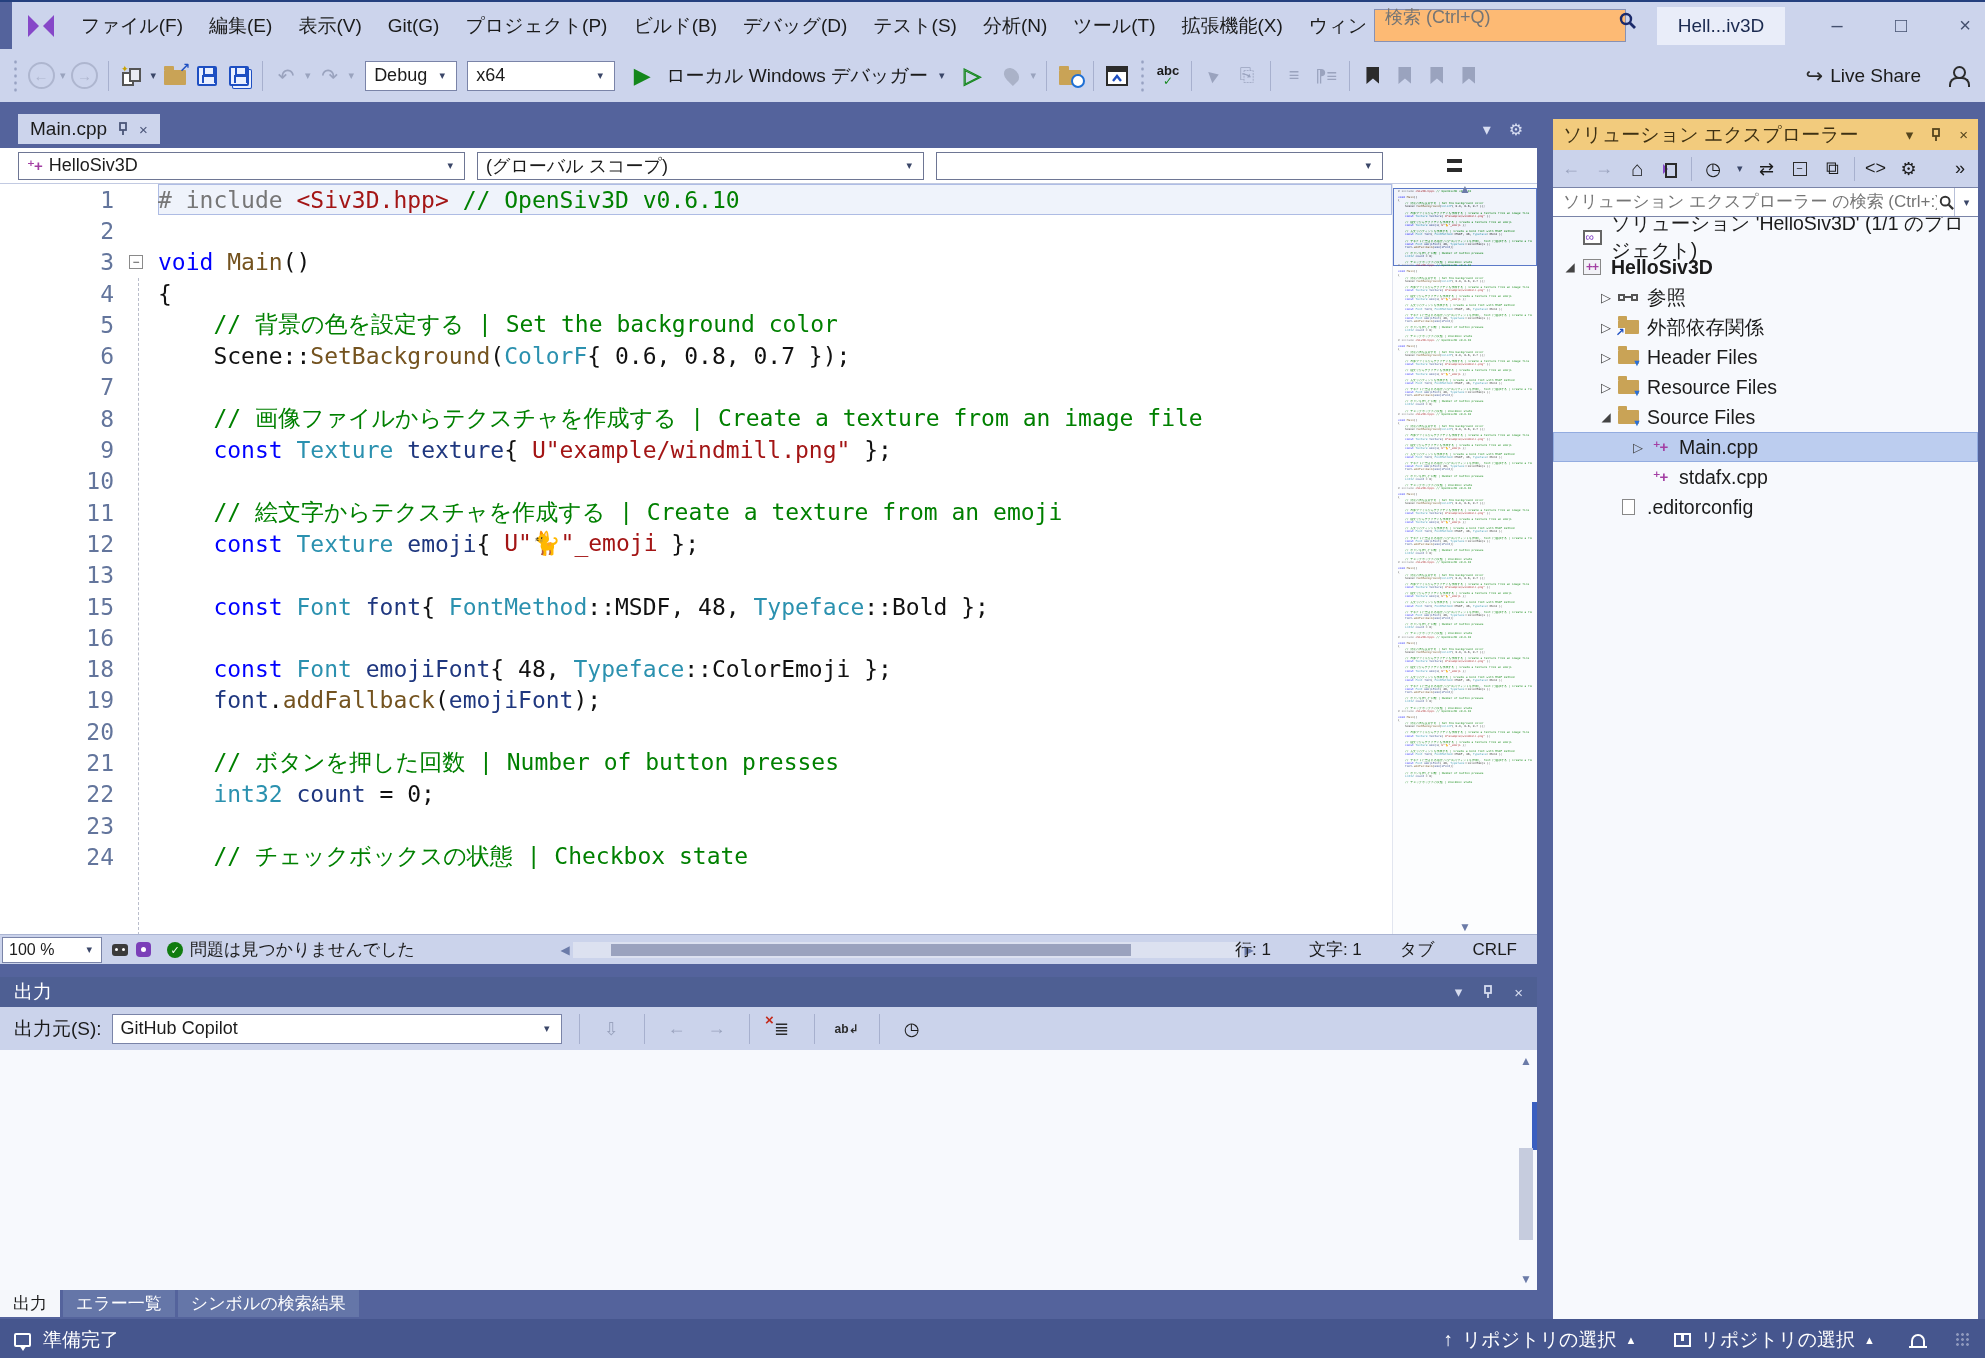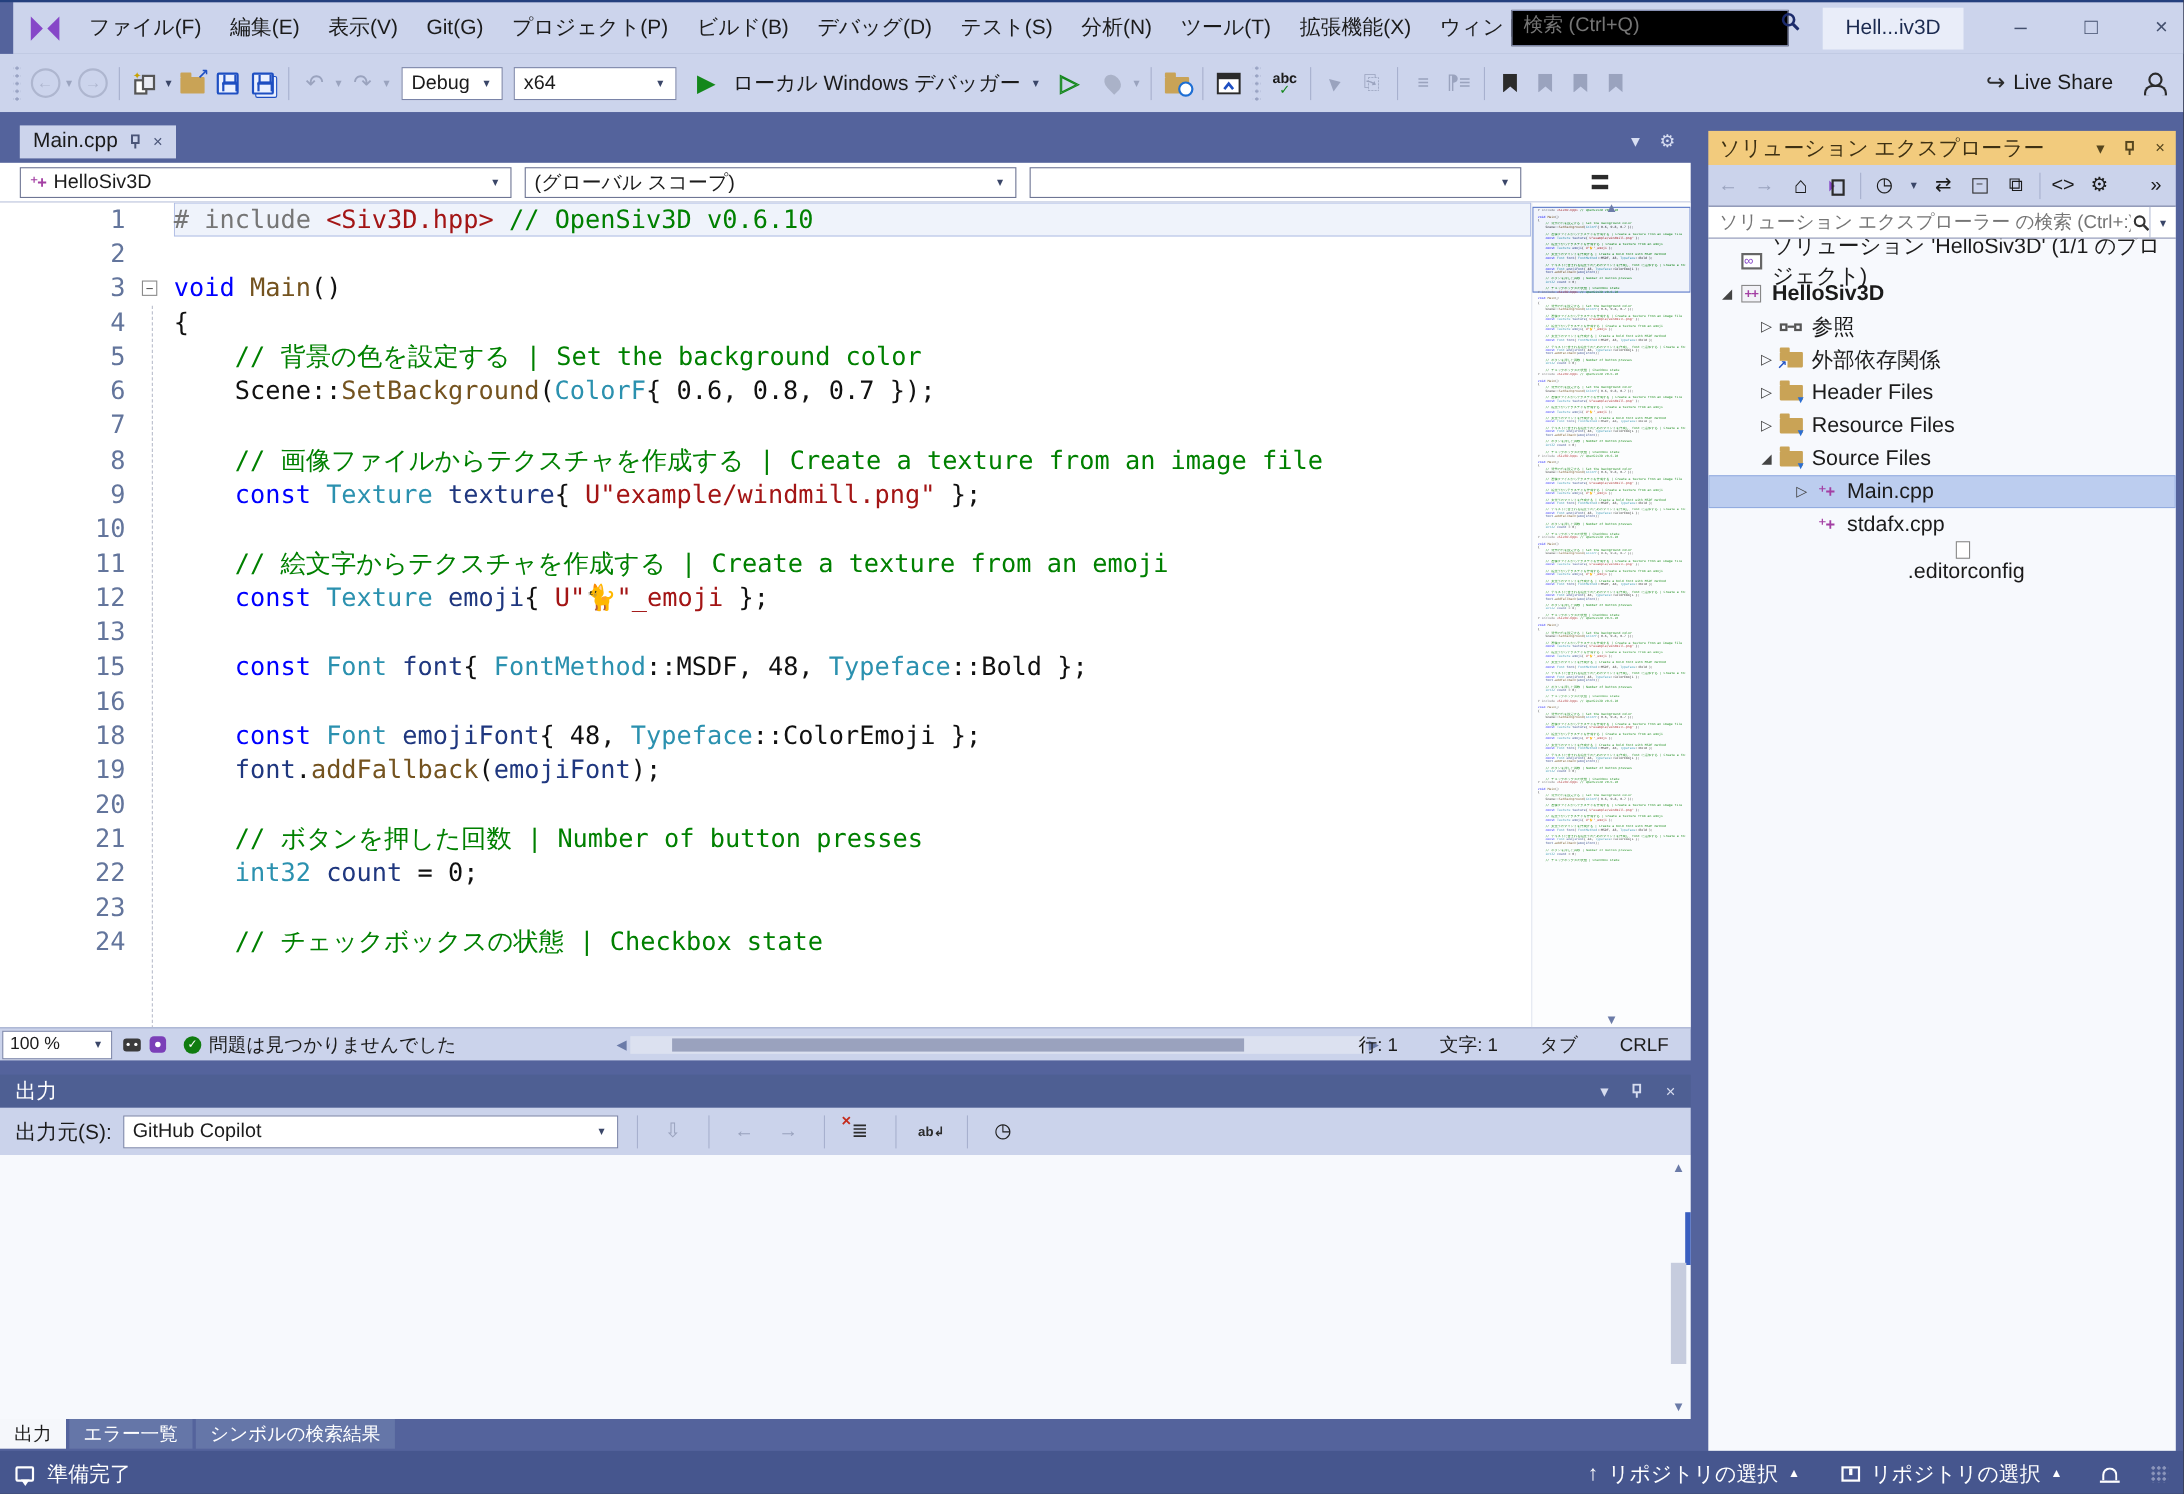--- a/index.html
+++ b/index.html
@@ -10,22 +10,22 @@
 
   
   .titlebar{position:absolute;left:0;top:0;width:1985px;height:47px;background:#CCD4EC;
             display:flex;align-items:center;margin-left:12px;}
   .vslogo{width:26px;height:22px;margin:0 14px 0 16px;position:relative;}
   .vslogo::before,.vslogo::after{content:"";position:absolute;top:0;width:0;height:0;}
   .vslogo::before{left:0;border-top:11px solid transparent;border-bottom:11px solid transparent;border-left:11px solid #8647C8;}
   .vslogo::after{right:0;border-top:11px solid transparent;border-bottom:11px solid transparent;border-right:11px solid #8647C8;}
   .menubar{display:flex;align-items:center;height:100%;}
   .menu-item{padding:0 13px;font-size:19px;line-height:45px;cursor:default;}
-  .title-search{position:absolute;left:1362px;top:7px;width:252px;height:33px;background:#000000;
-                border:1px solid #8891B4;display:flex;align-items:flex-start;padding:1px 8px;}
+  .title-search{position:absolute;left:1362px;top:7px;width:252px;height:33px;background:#fdba74;
+                border:1px solid #8891B4;display:flex;align-items:flex-end;padding:12px 8px;}
   .title-search input{flex:1;border:none;outline:none;font-size:18px;color:#5a5a5a;
                       font-family:inherit;background:transparent;}
   .mag-svg{flex:0 0 auto;}
   .title-chip{position:absolute;left:1645px;top:5px;width:128px;height:38px;background:#E9EDF9;
               display:flex;align-items:center;justify-content:center;font-size:19px;color:#1b2a50;}
   .win-btns{position:absolute;right:0;top:0;height:47px;display:flex;}
   .win-btn{width:64px;height:100%;display:flex;align-items:center;justify-content:center;
            font-size:20px;color:#44506e;}
 
   
@@ -869,21 +869,21 @@
             </span>
             <span>Main.cpp</span>
           </div>
           <div class="trow" style="padding-left: 76px;">
             <span class="exp"></span>
             <span class="ti">
               <span class="ti-cpp">⁺+</span>
             </span>
             <span>stdafx.cpp</span>
           </div>
-          <div class="trow" style="padding-left: 44px; flex-direction: column;">
+          <div class="trow" style="padding-left: 44px;">
             <span class="exp"></span>
             <span class="ti">
               <span class="ti-file"></span>
             </span>
             <span>.editorconfig</span>
           </div>
         </div>
     </div>
   </div>
 

